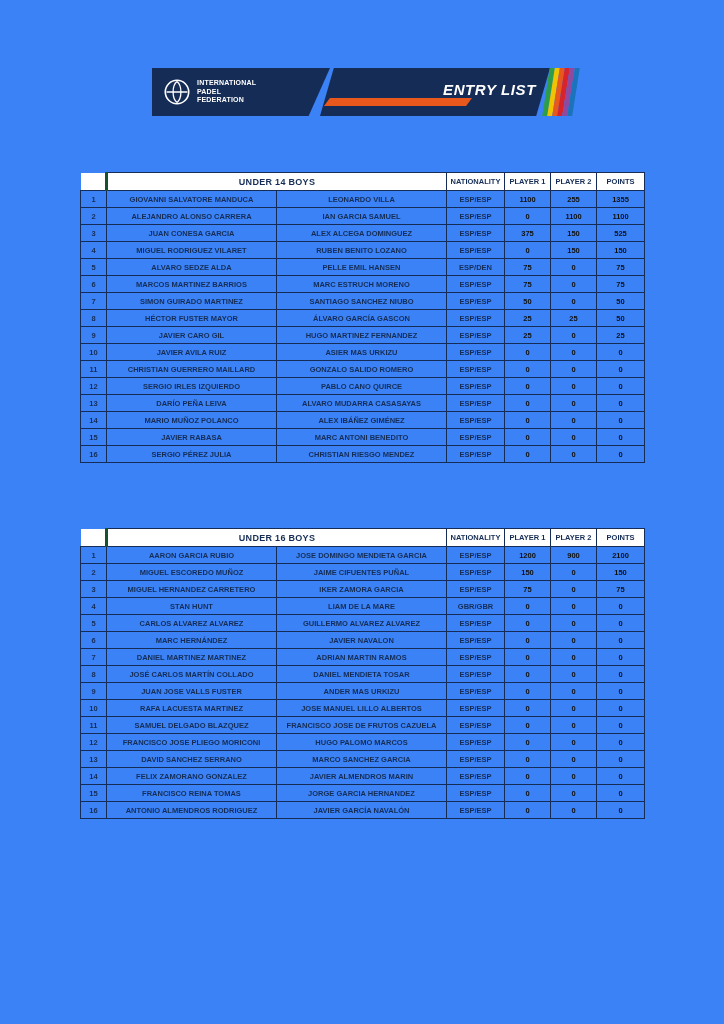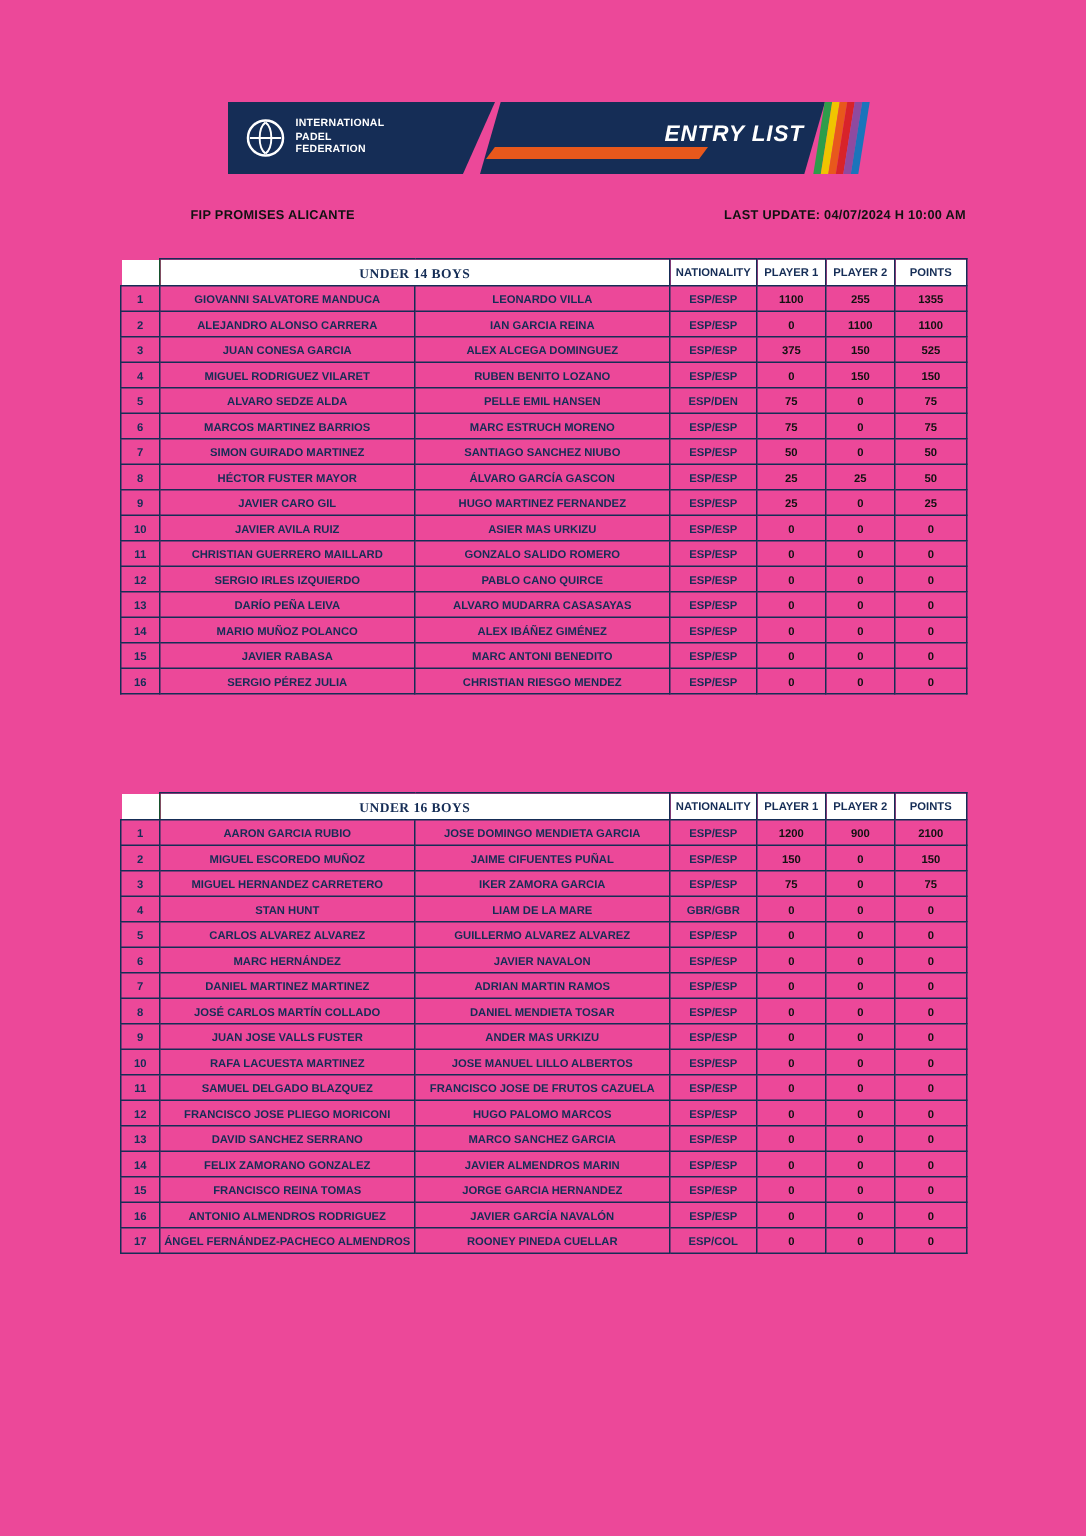--- a/index.html
+++ b/index.html
@@ -12,21 +12,21 @@
     height: 1024px;
     font-family: "Liberation Sans", sans-serif;
     color: #1a1a1a;
     position: relative;
     overflow: hidden;
   }
   .page {
     width: 724px;
     height: 1024px;
     position: relative;
-    background: #ec4899;
+    background: #3b82f6;
   }
 
   
   .banner-wrap {
     position: absolute;
     top: 68px;
     left: 152px;
     width: 428px;
     height: 48px;
   }
@@ -142,21 +142,21 @@
     white-space: nowrap;
     overflow: hidden;
   }
   .cat-head td {
     background: #ffffff;
     color: #152d56;
     font-size: 9px;
     letter-spacing: .3px;
     height: 17px;
   }
-  .cat-head .cat-title { border-left: 1px solid #14532d; font-family: Liberation Serif, serif; }
+  .cat-head .cat-title { border-left: 3px solid #14532d; }
   .cat-head .hcell {
     font-size: 7.5px;
     letter-spacing: 0;
     margin-top: 45px;
   }
   .col-rank { width: 26px; }
   .col-p1 { width: 170px; }
   .col-p2 { width: 170px; }
   .col-nat { width: 58px; }
   .col-pt1 { width: 46px; }
@@ -195,24 +195,20 @@
         <i class="c1"></i>
           <i class="c2"></i>
           <i class="c3"></i>
           <i class="c4"></i>
           <i class="c5"></i>
           <i class="c6"></i>
       </div>
     </div>
   </div>
 
-  <div class="meta">
-    <div class="event">FIP PROMISES ALICANTE</div>
-    <div>LAST UPDATE: 04/07/2024 H 10:00 AM</div>
-  </div>
 
   <div class="table-block" id="block-u14">
     <table>
       <colgroup>
         <col class="col-rank">
           <col class="col-p1">
           <col class="col-p2">
           <col class="col-nat">
         <col class="col-pt1">
           <col class="col-pt2">
@@ -234,21 +230,21 @@
             <td>GIOVANNI SALVATORE MANDUCA</td>
             <td>LEONARDO VILLA</td>
             <td>ESP/ESP</td>
             <td class="num">1100</td>
             <td class="num">255</td>
             <td class="num">1355</td>
           </tr>
         <tr>
             <td class="rank">2</td>
             <td>ALEJANDRO ALONSO CARRERA</td>
-            <td>IAN GARCIA REINA</td>
+            <td>IAN GARCIA SAMUEL</td>
             <td>ESP/ESP</td>
             <td class="num">0</td>
             <td class="num">1100</td>
             <td class="num">1100</td>
           </tr>
         <tr>
             <td class="rank">3</td>
             <td>JUAN CONESA GARCIA</td>
             <td>ALEX ALCEGA DOMINGUEZ</td>
             <td>ESP/ESP</td>
@@ -536,26 +532,17 @@
           </tr>
         <tr>
             <td class="rank">16</td>
             <td>ANTONIO ALMENDROS RODRIGUEZ</td>
             <td>JAVIER GARCÍA NAVALÓN</td>
             <td>ESP/ESP</td>
             <td class="num">0</td>
             <td class="num">0</td>
             <td class="num">0</td>
           </tr>
-        <tr>
-            <td class="rank">17</td>
-            <td>ÁNGEL FERNÁNDEZ-PACHECO ALMENDROS</td>
-            <td>ROONEY PINEDA CUELLAR</td>
-            <td>ESP/COL</td>
-            <td class="num">0</td>
-            <td class="num">0</td>
-            <td class="num">0</td>
-          </tr>
       </tbody>
     </table>
   </div>
 
 </div>
 
 </body></html>

